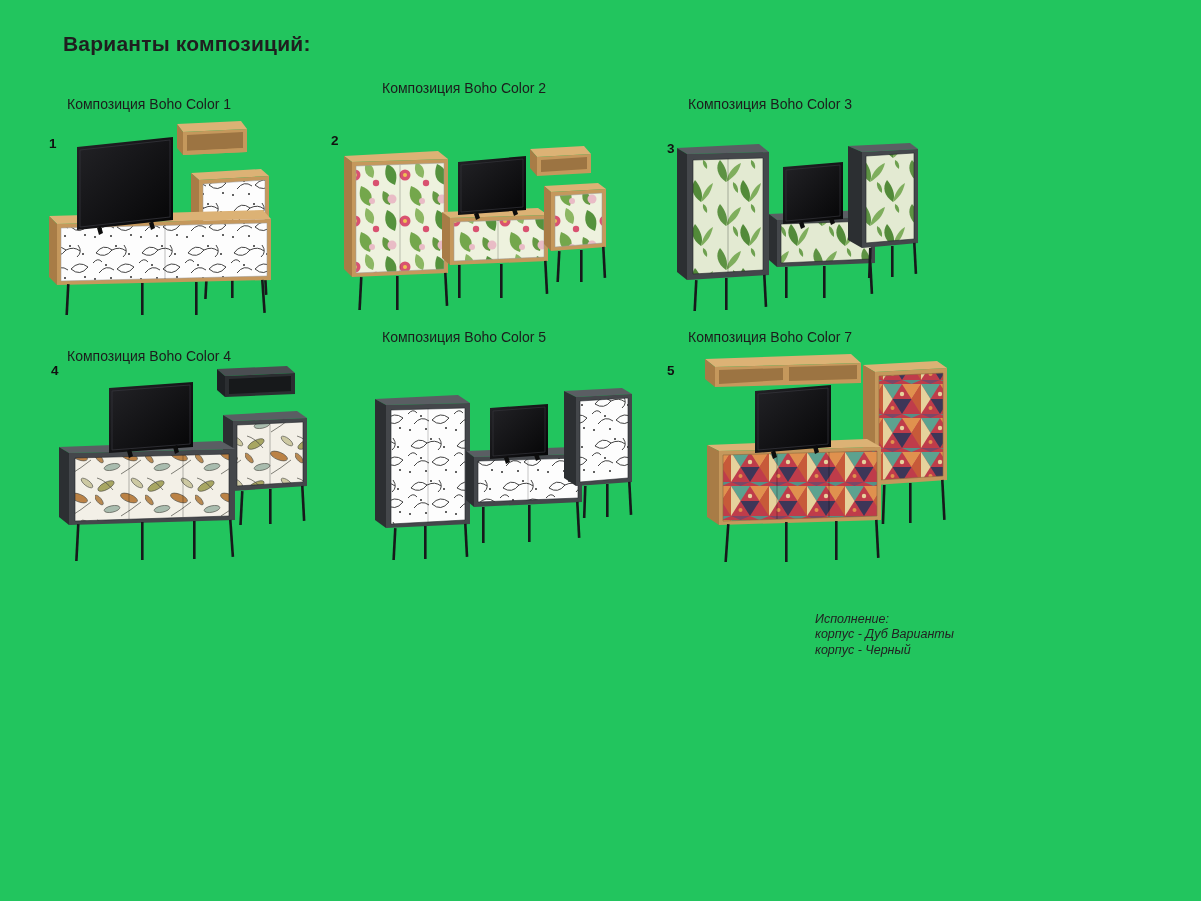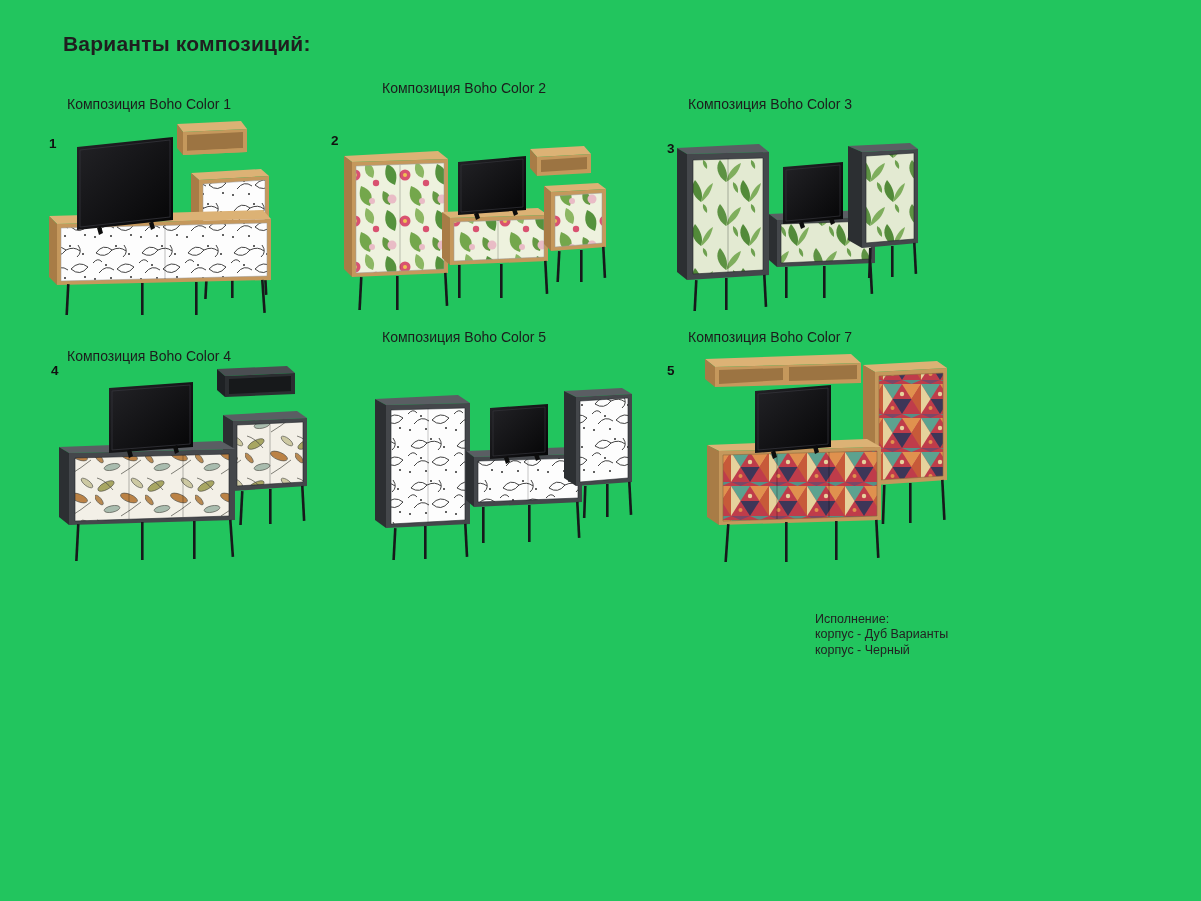--- a/index.html
+++ b/index.html
@@ -11,21 +11,21 @@
     position:absolute;left:63px;top:32px;font-size:21px;font-weight:700;letter-spacing:.2px;color:#1f1f1f;
   }
   .comp-label{
     position:absolute;font-size:14px;color:#1c1c1c;white-space:nowrap;
   }
   .comp-number{
     position:absolute;font-size:13.5px;font-weight:700;color:#111;
   }
   .scene{position:absolute;}
   .legend{position:absolute;font-size:12.5px;line-height:15.4px;color:#222;}
-  .legend div{white-space:nowrap;}
+  .legend div{white-space:nowrap;font-style:italic;}
 </style>
 </head>
 <body>
 
 <div class="page">
 
   <svg style="position:absolute;width:0;height:0" aria-hidden="true">
     <defs>
       <linearGradient id="g-tv" x1="0" y1="0" x2="1" y2="1">
         <stop offset="0" stop-color="#232327"></stop>

